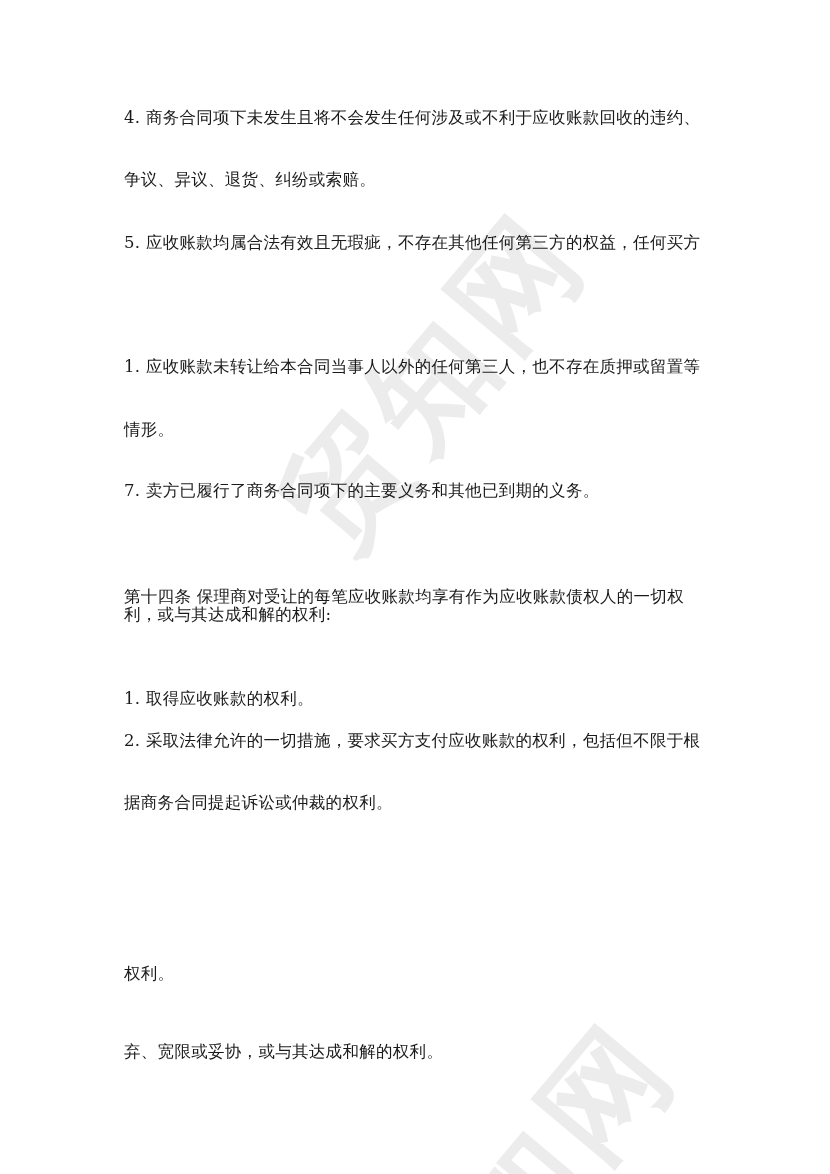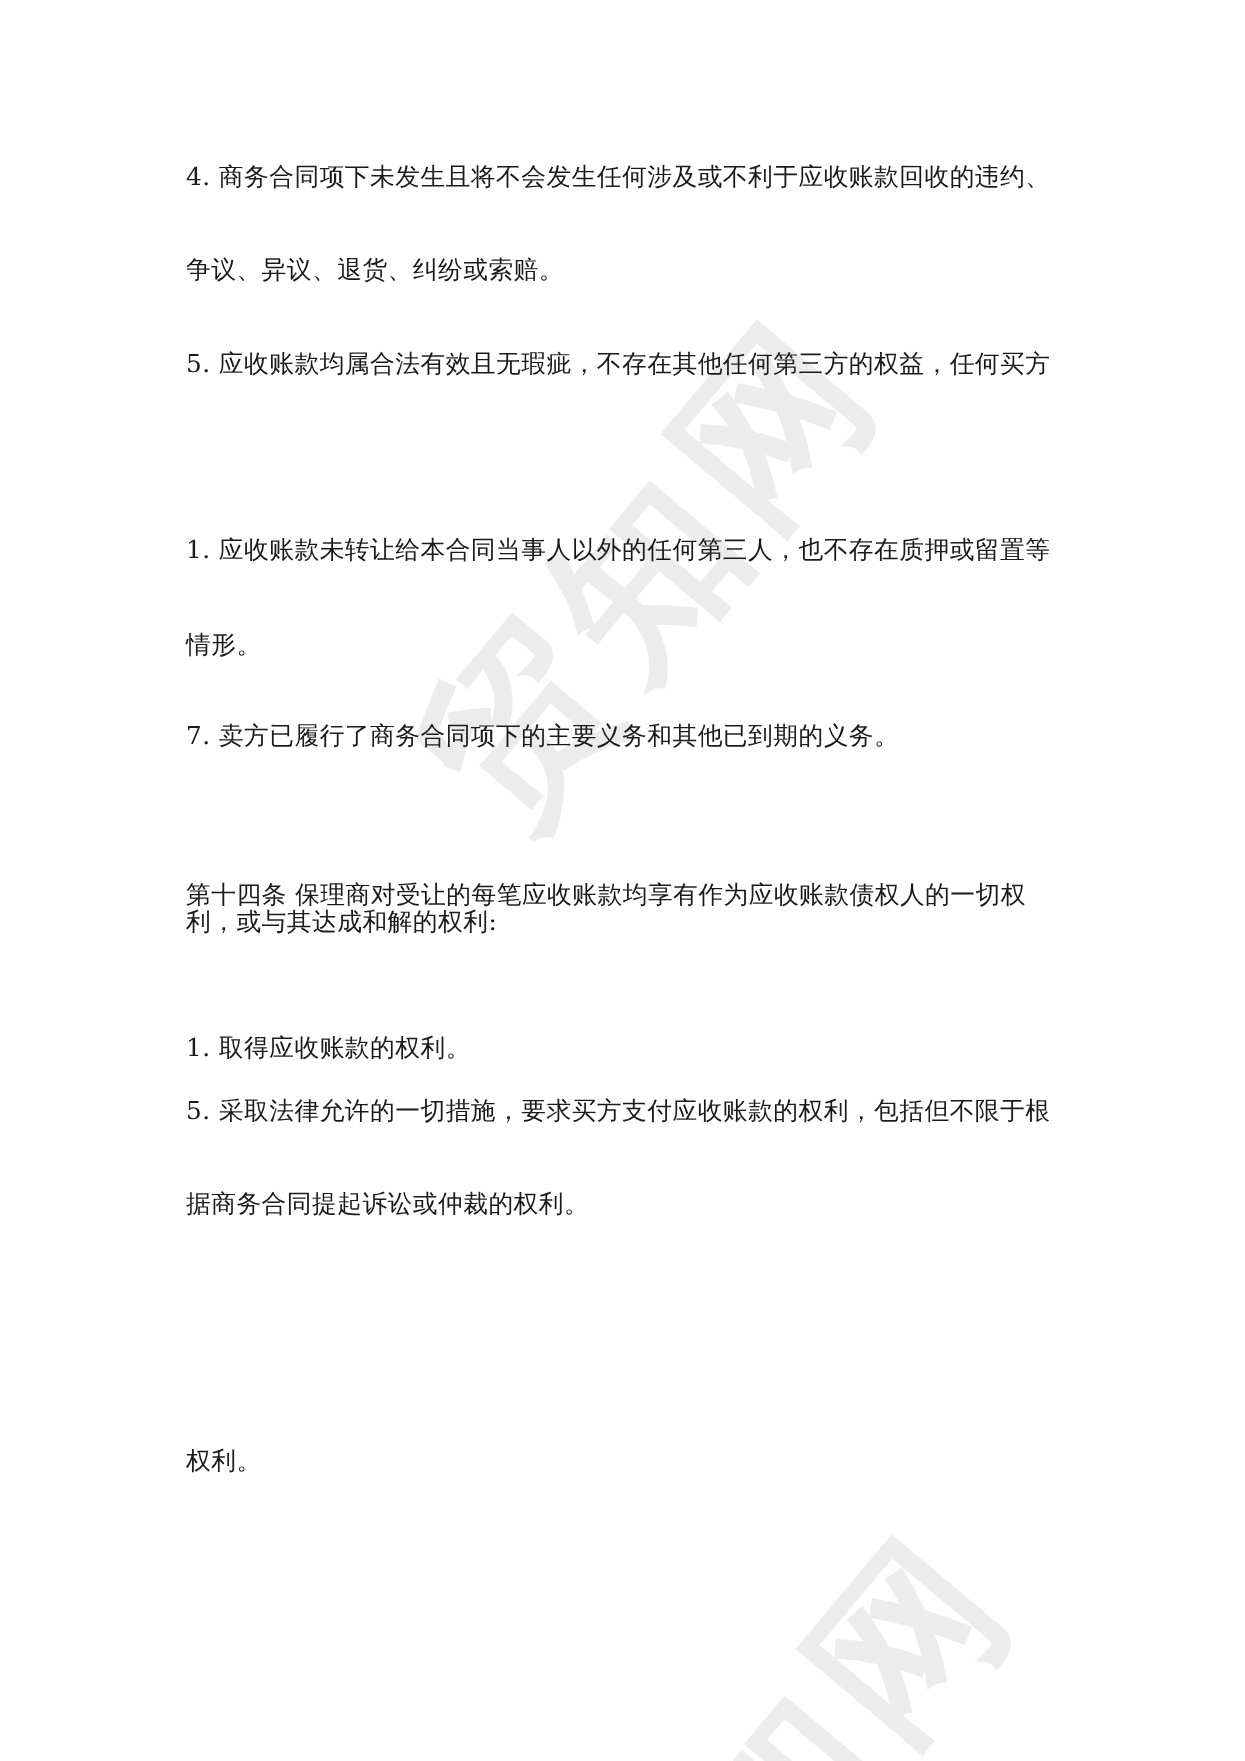--- a/index.html
+++ b/index.html
@@ -67,17 +67,18 @@
 
   <div class="line" style="top:107px;">4. 商务合同项下未发生且将不会发生任何涉及或不利于应收账款回收的违约、</div>
   <div class="line" style="top:169px;text-align:right;">争议、异议、退货、纠纷或索赔。</div>
   <div class="line" style="top:232px;">5. 应收账款均属合法有效且无瑕疵，不存在其他任何第三方的权益，任何买方</div>
   <div class="line" style="top:356px;">1. 应收账款未转让给本合同当事人以外的任何第三人，也不存在质押或留置等</div>
   <div class="line" style="top:419px;">情形。</div>
   <div class="line" style="top:480px;">7. 卖方已履行了商务合同项下的主要义务和其他已到期的义务。</div>
   <div class="line" style="top:542px;margin-top:44px;">第十四条  保理商对受让的每笔应收账款均享有作为应收账款债权人的一切权</div>
   <div class="line" style="top:604px;">利，或与其达成和解的权利:</div>
   <div class="line" style="top:668px;margin-top:20px;">1. 取得应收账款的权利。</div>
-  <div class="line" style="top:730px;">5. 采取法律允许的一切措施，要求买方支付应收账款的权利，包括但不限于根</div>
+  <div class="line" style="top:730px;">2. 采取法律允许的一切措施，要求买方支付应收账款的权利，包括但不限于根</div>
   <div class="line" style="top:792px;">据商务合同提起诉讼或仲裁的权利。</div>
   <div class="line" style="top:963px;">权利。</div>
+  <div class="line" style="top:1041px;">弃、宽限或妥协，或与其达成和解的权利。</div>
 
 </div>
 
 </body></html>

